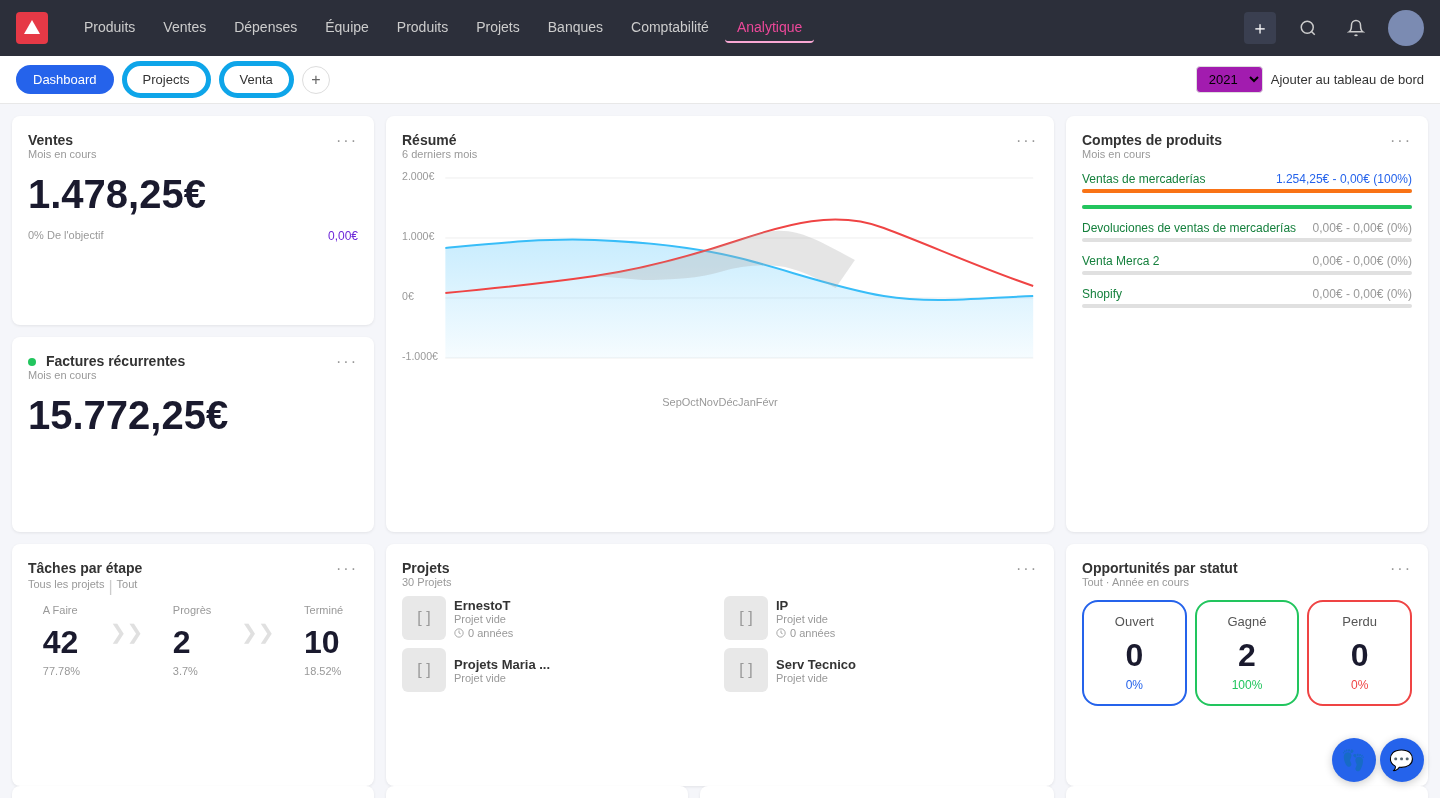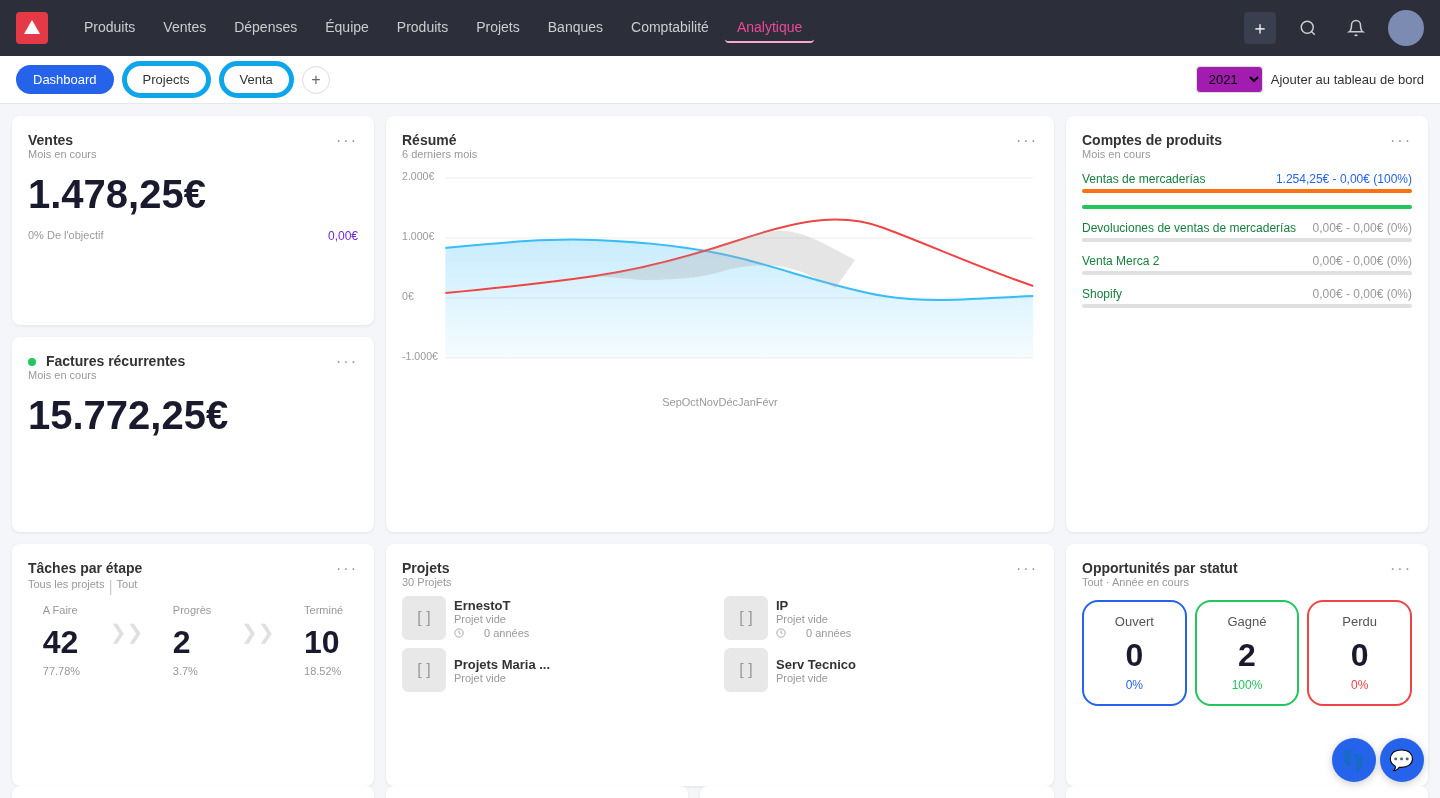--- a/index.html
+++ b/index.html
@@ -71,21 +71,21 @@
     .taches-pipe { color: #ccc; }
     .taches-link { font-size: 11px; color: #999; cursor: pointer; }
 
     
     .projets-card { grid-column: 2; grid-row: 3; }
     .projet-grid { display: grid; grid-template-columns: 1fr 1fr; gap: 8px; margin-top: 8px; }
     .projet-item { display: flex; align-items: center; gap: 8px; }
     .projet-thumb { width: 44px; height: 44px; background: #e8e8e8; border-radius: 6px; display: flex; align-items: center; justify-content: center; font-size: 16px; color: #999; flex-shrink: 0; }
     .projet-name { font-size: 13px; font-weight: 600; color: #333; }
     .projet-desc { font-size: 11px; color: #999; }
-    .projet-time { font-size: 11px; color: #999; display: flex; align-items: center; gap: 20px; margin-top: 2px; }
+    .projet-time { font-size: 11px; color: #999; display: flex; align-items: center; gap: 4px; margin-top: 2px; }
 
     
     .opps-card { grid-column: 3; grid-row: 3; }
     .opps-cols { display: flex; gap: 8px; margin-top: 12px; }
     .opp-box { flex: 1; border: 2px solid; border-radius: 16px; text-align: center; padding: 12px 8px; }
     .opp-box.blue { border-color: #2563eb; }
     .opp-box.green { border-color: #22c55e; }
     .opp-box.red { border-color: #ef4444; }
     .opp-label { font-size: 13px; color: #555; margin-bottom: 8px; }
     .opp-num { font-size: 32px; font-weight: 700; color: #1a1a2e; }

